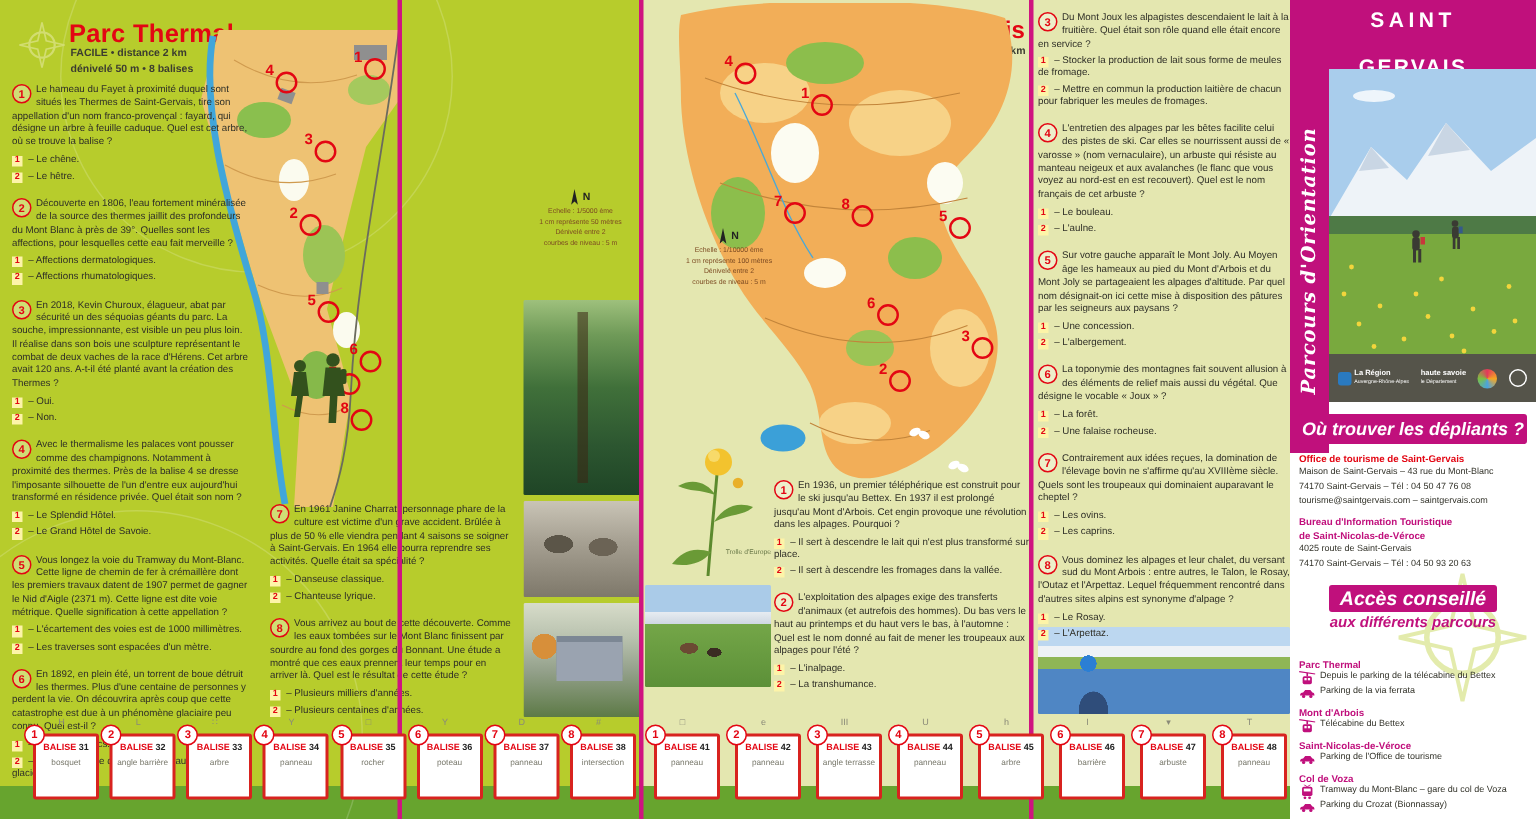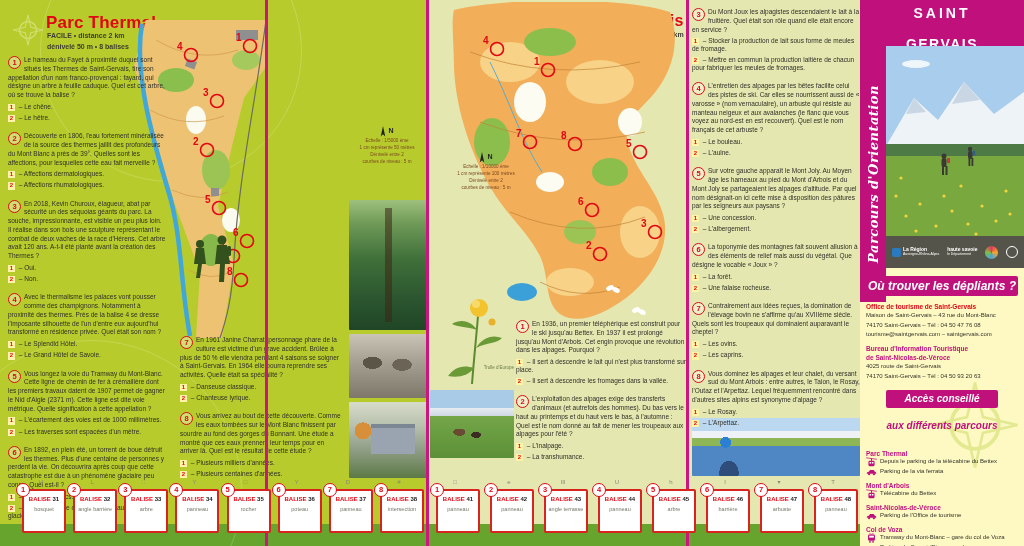--- a/index.html
+++ b/index.html
@@ -58,21 +58,21 @@
   .b-circle{position:absolute;left:-2px;top:5px;width:12px;height:12px;border:1.6px solid #e30613;
             border-radius:50%;background:#fff;color:#e30613;font-size:7.5px;font-weight:bold;
             text-align:center;line-height:12px;z-index:2;}
   .b-card{position:absolute;left:4px;top:11px;width:40px;height:40px;background:#fff;
           border:2px solid #d8231f;border-radius:2px;text-align:center;}
   .b-title{margin-top:5px;font-size:6px;white-space:nowrap;}
   .b-label{color:#e30613;font-weight:bold;}
   .b-num{color:#222;font-weight:bold;}
   .b-desc{margin-top:4px;font-size:5.5px;color:#77776a;line-height:1.15;padding:0 2px;}
   
-  #right{left:860px;top:0;width:164px;height:546px;background:#fef9c3;}
+  #right{left:860px;top:0;width:164px;height:546px;background:#ffffff;}
   #right-header{position:absolute;left:0;top:0;width:164px;height:46px;background:#c0107c;
                 text-align:center;color:#fff;}
   .brand1{font-size:14px;font-weight:bold;letter-spacing:3px;line-height:1;margin-top:6px;}
   .brand2{font-size:14px;font-weight:bold;letter-spacing:1.5px;line-height:1;margin-top:17px;}
   .brand-sub{font-size:5.5px;font-weight:bold;letter-spacing:1.5px;margin-top:2px;}
   #vtitle{position:absolute;left:0;top:46px;width:26px;height:256px;background:#c0107c;}
   #vtitle span{position:absolute;left:50%;top:50%;transform:translate(-50%,-50%) rotate(-90deg);
                white-space:nowrap;color:#fff;font-family:"DejaVu Serif",serif;font-style:italic;
                font-weight:bold;font-size:13px;letter-spacing:.5px;}
   #hero{position:absolute;left:26px;top:46px;width:138px;height:190px;}
@@ -86,21 +86,21 @@
             background:conic-gradient(#e4375b,#f5a623,#4aa3df,#7bc043,#e4375b);}
   .p-ring{width:10px;height:10px;border-radius:50%;border:1.5px solid #fff;}
   #right-content{position:absolute;left:6px;top:276px;width:152px;}
   .mg-band{background:#c0107c;color:#fff;font-weight:bold;font-style:italic;text-align:center;
            border-radius:2px;}
   #band-find{font-size:12px;line-height:20px;height:20px;margin-bottom:7px;}
   .info-h{font-size:6.5px;font-weight:bold;line-height:1.3;}
   .h-red{color:#e30613;}
   .h-mag{color:#c0107c;}
   .info-l{font-size:6px;color:#33332a;line-height:1.55;}
-  #band-access{width:112px;margin:9px auto 12px auto;font-size:10px;line-height:18px;height:18px;}
+  #band-access{width:112px;margin:9px auto 2px auto;font-size:13px;line-height:18px;height:18px;}
   #access-sub{text-align:center;color:#c0107c;font-weight:bold;font-style:italic;font-size:10px;margin-bottom:19px;}
   .acc-name{font-size:6.5px;font-weight:bold;color:#c0107c;margin-top:5px;}
   .acc-line{font-size:6px;color:#33332a;line-height:1.6;display:flex;align-items:center;gap:3px;}
   .acc-ico{display:inline-block;width:11px;height:10px;flex:0 0 11px;}
   .acc-ico svg{width:100%;height:100%;}
   
   #flower-label{position:absolute;right:2px;bottom:16px;font-size:4.5px;color:#6b7a4a;line-height:1.2;text-align:left;}
 </style>
 </head>
 <body>

